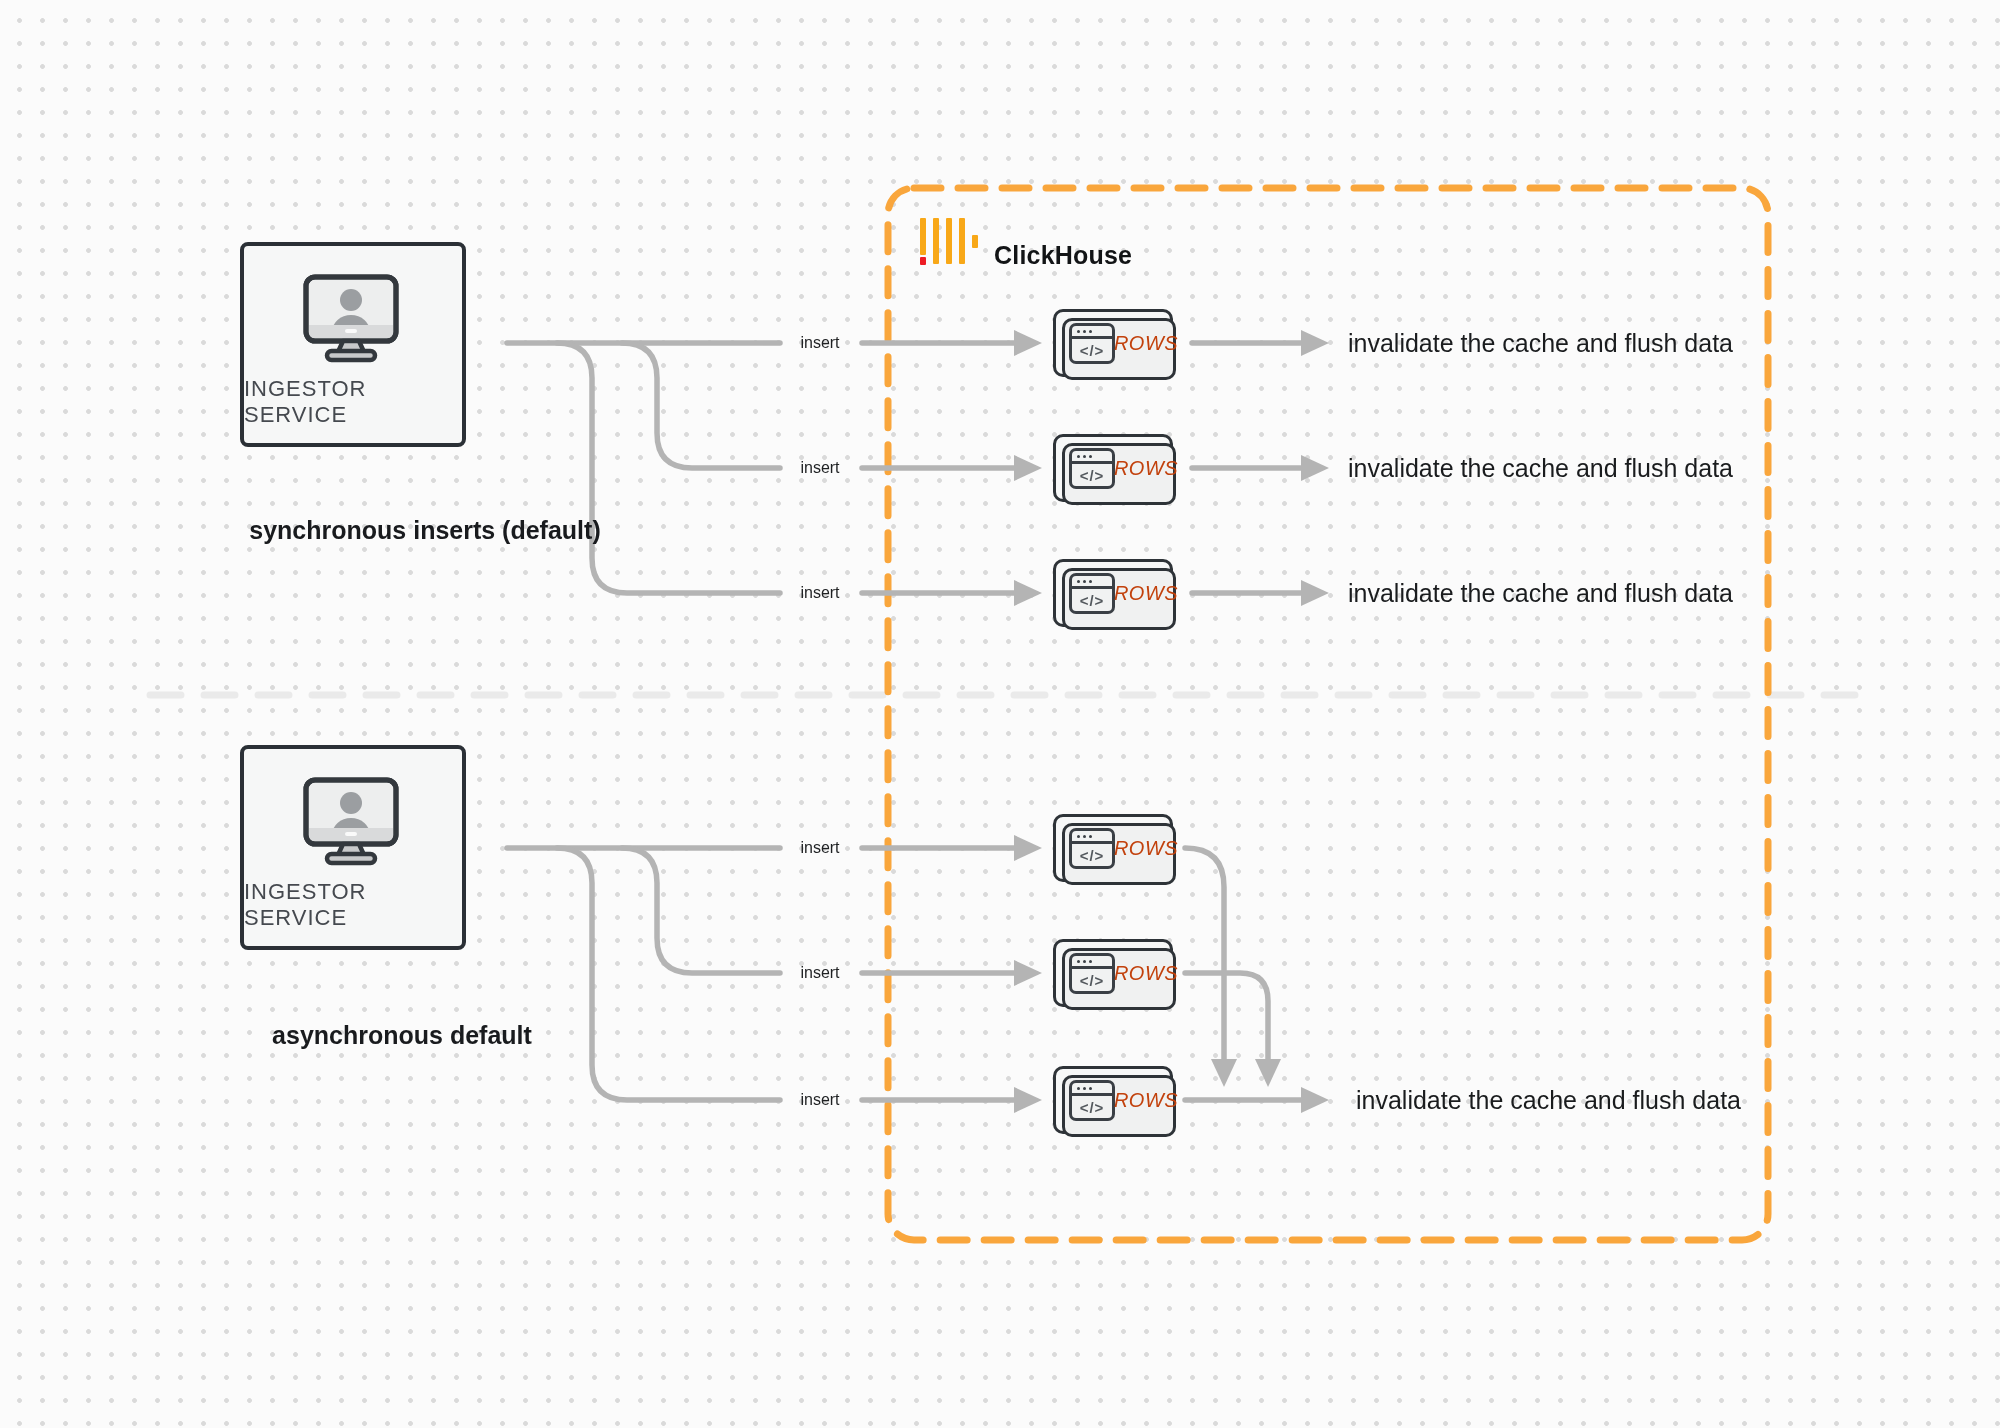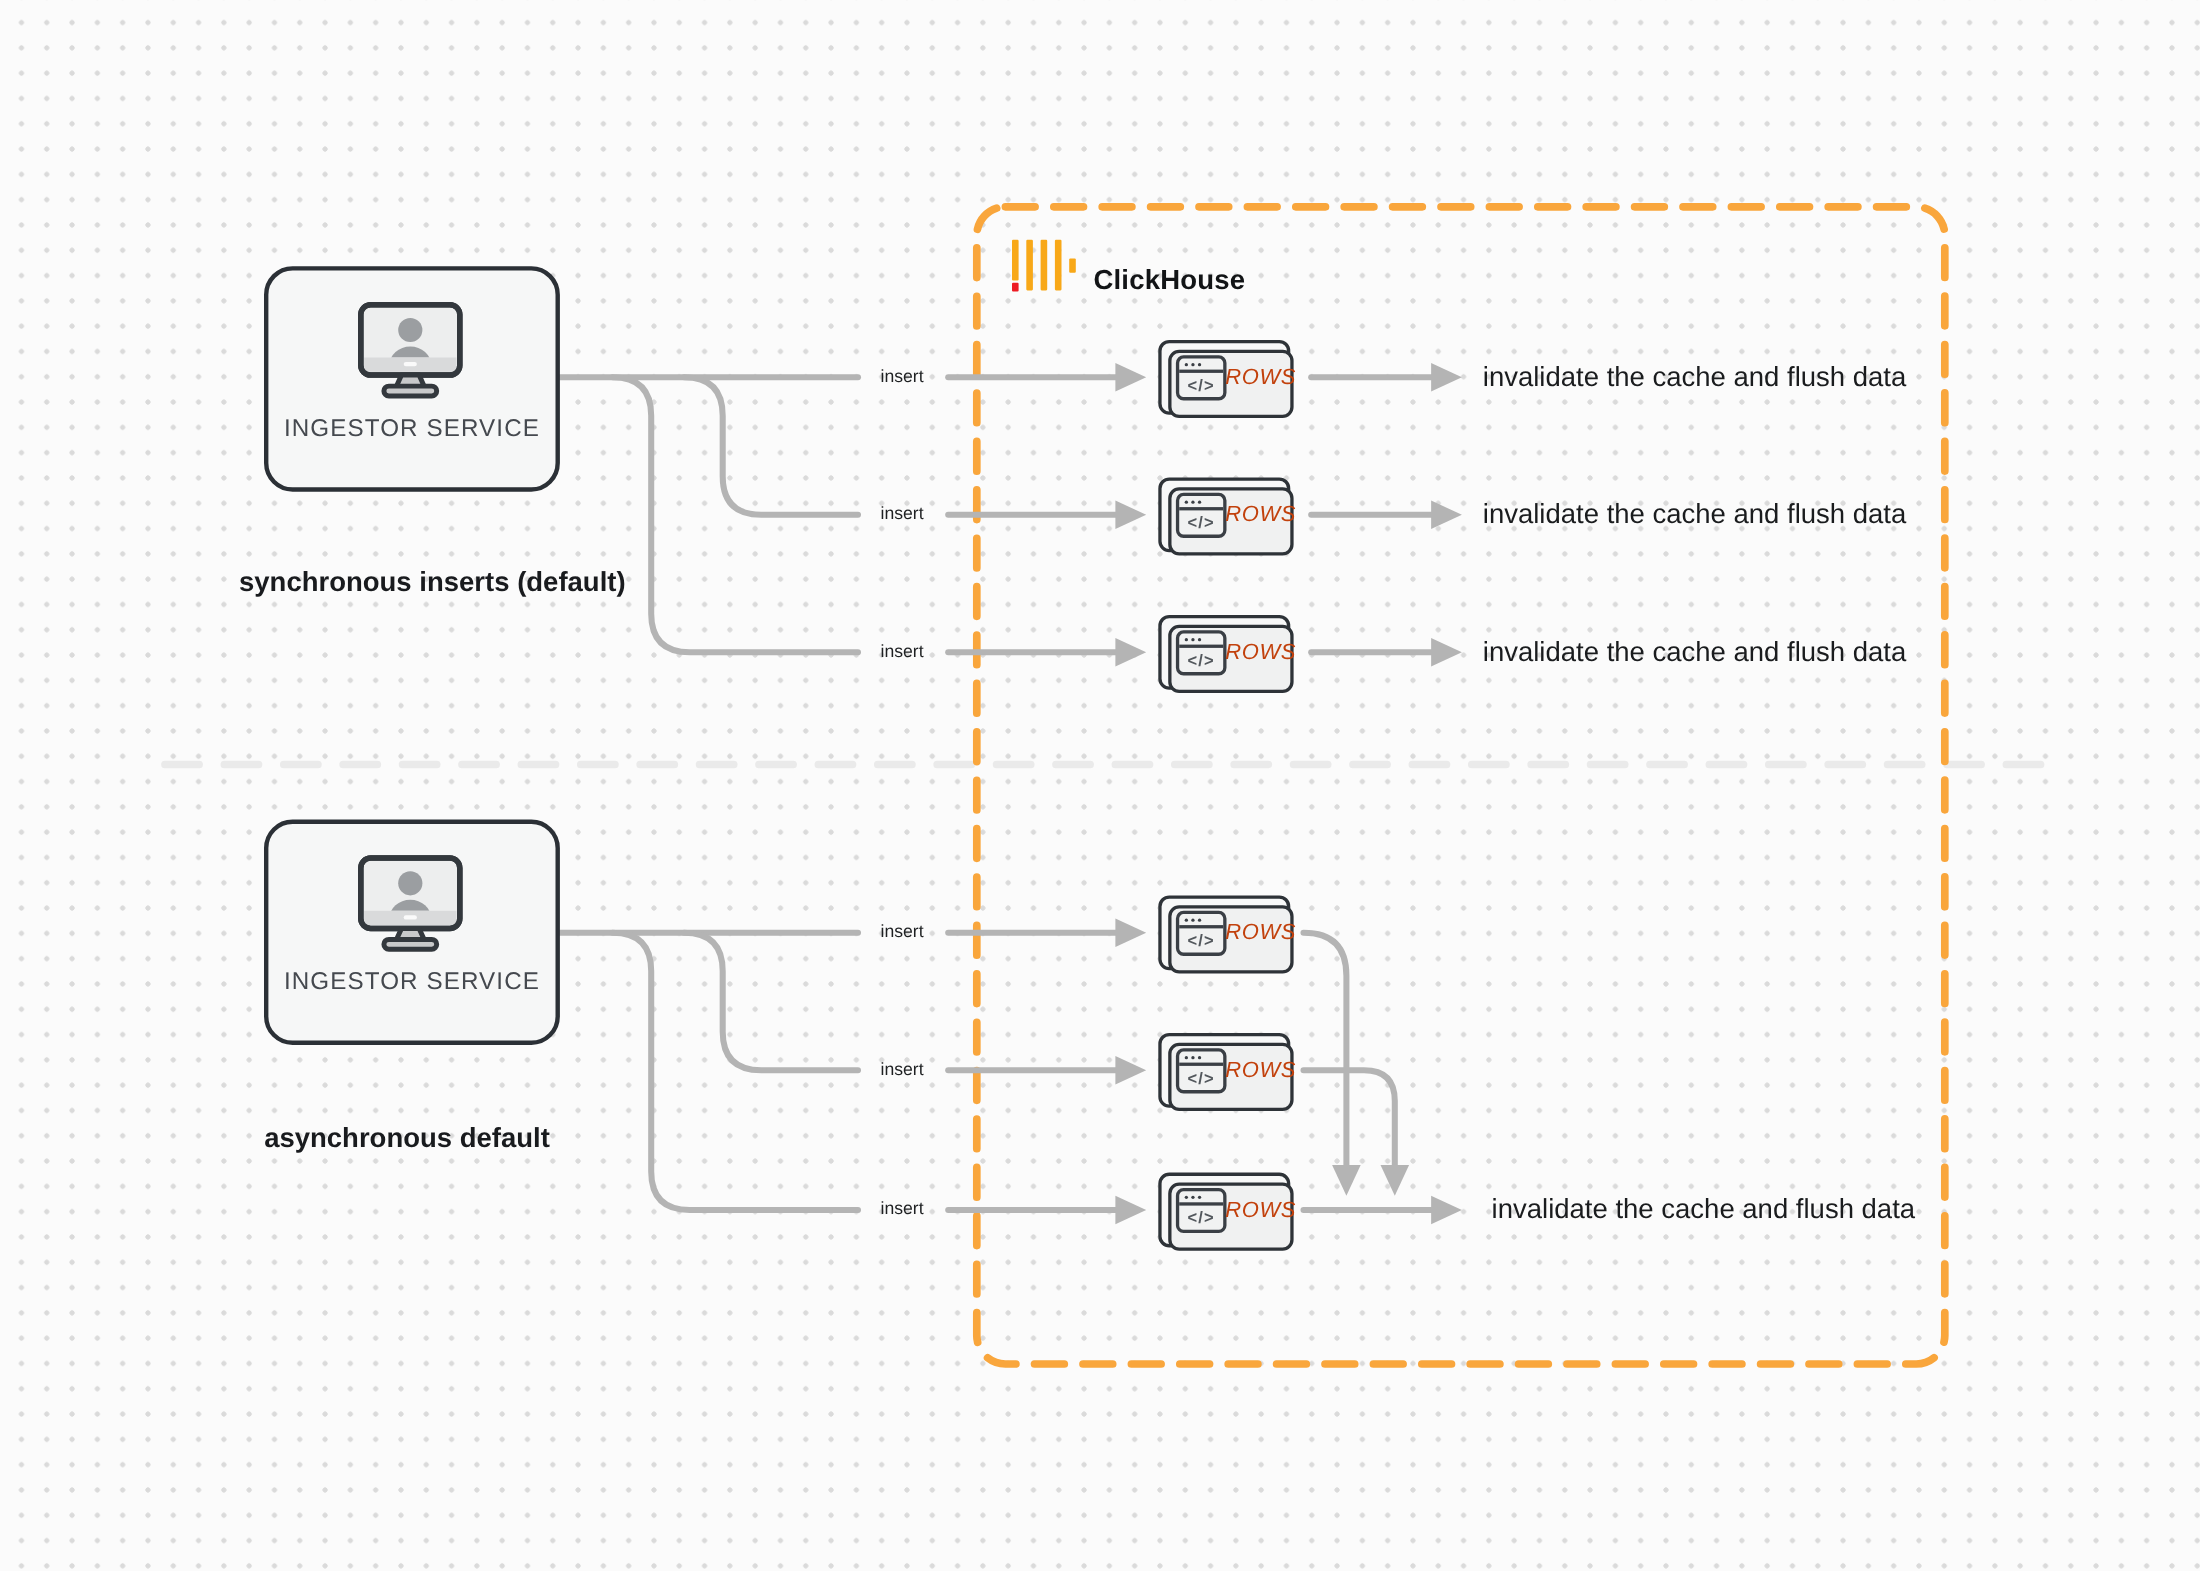--- a/index.html
+++ b/index.html
@@ -13,36 +13,36 @@
     position:relative;width:2000px;height:1428px;
     background-color:#FBFBFB;
     background-image:radial-gradient(circle,#DADADA 2.1px,transparent 2.6px);
     background-size:23px 23px;
     background-position:8px 9px;
   }
   svg.wires{position:absolute;left:0;top:0;z-index:1;}
 
   
   .ingestor{
-    position:absolute;left:240px;width:269px;height:205px;
-    background:#F6F7F7;border:4px solid #2B3036;border-radius:26px;
+    position:absolute;left:240px;width:226px;height:205px;
+    background:#F6F7F7;border:4px solid #2B3036;border-radius:8px;
     box-sizing:border-box;z-index:3;
     display:flex;flex-direction:column;align-items:center;
   }
   .ingestor.sync{top:242px;}
   .ingestor.async{top:745px;}
   .monitor{margin-top:28px;}
   .service-label{
     margin-top:10px;font-size:22px;color:#45494F;letter-spacing:1px;
   }
 
   
   .caption{
     position:absolute;transform:translate(-50%,-50%);
-    font-size:25px;font-weight:bold;color:#191B1E;white-space:nowrap;z-index:3;
+    font-size:25px;font-weight:bold;color:#191B1E;white-space:nowrap;z-index:3;margin-left:32px;
   }
   .caption.sync{left:393px;top:530px;}
   .caption.async{left:370px;top:1035px;}
 
   
   .insert-label{
     position:absolute;left:765px;width:110px;height:34px;line-height:34px;
     text-align:center;font-size:16px;color:#1E2022;z-index:3;
     transform:translateY(-17px);
   }

